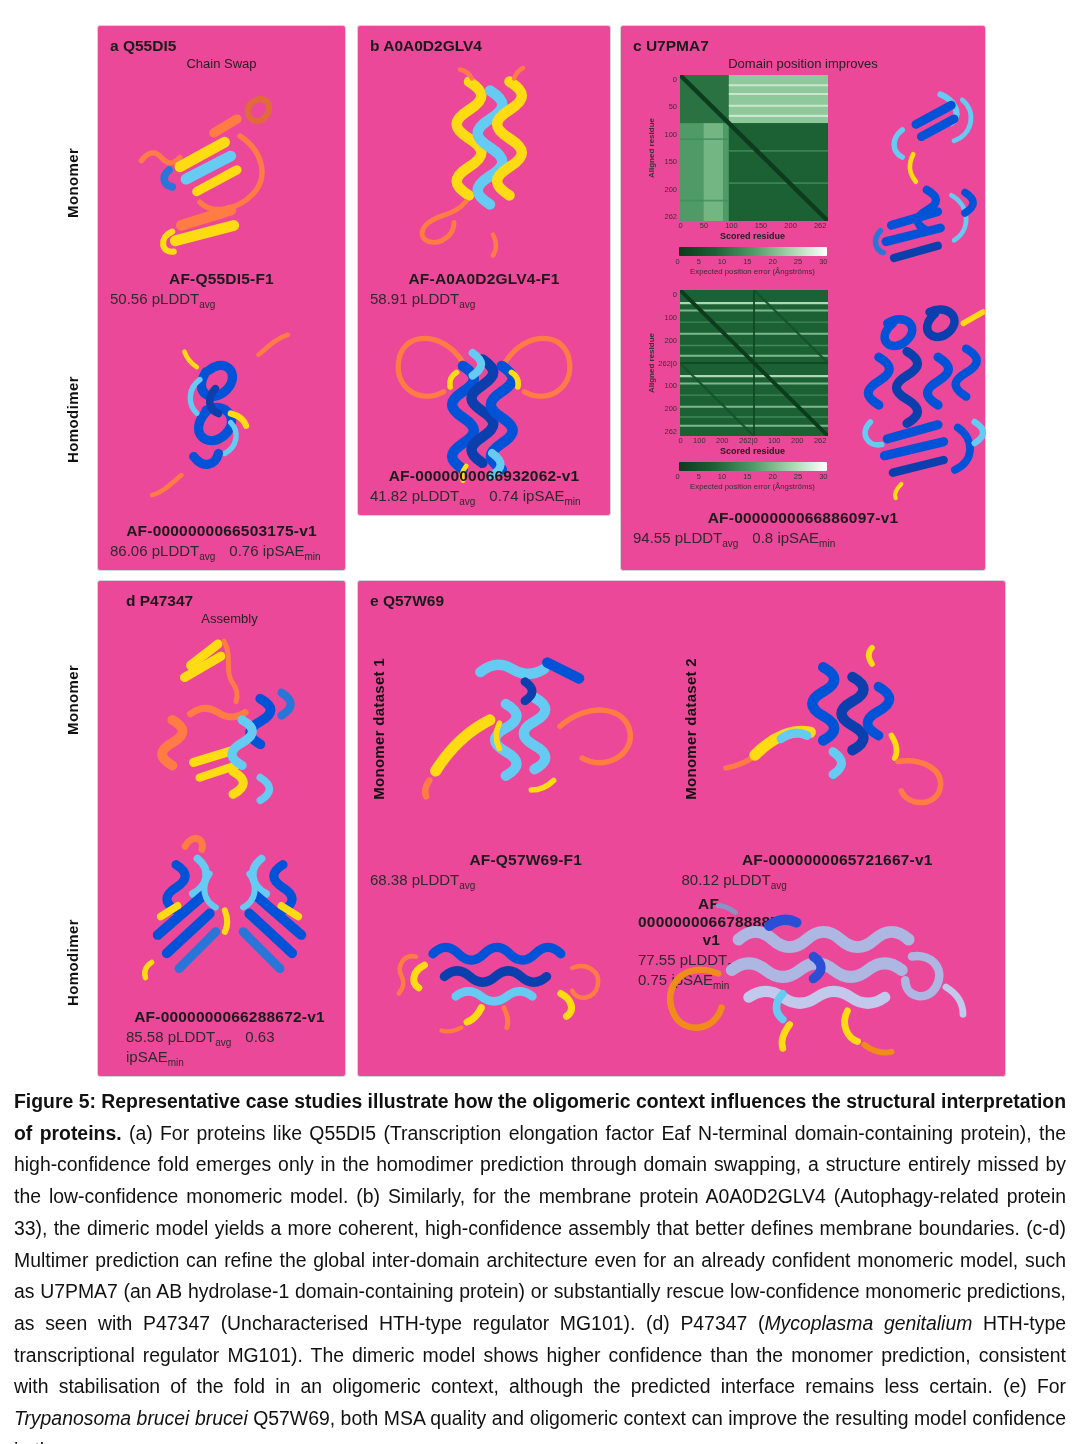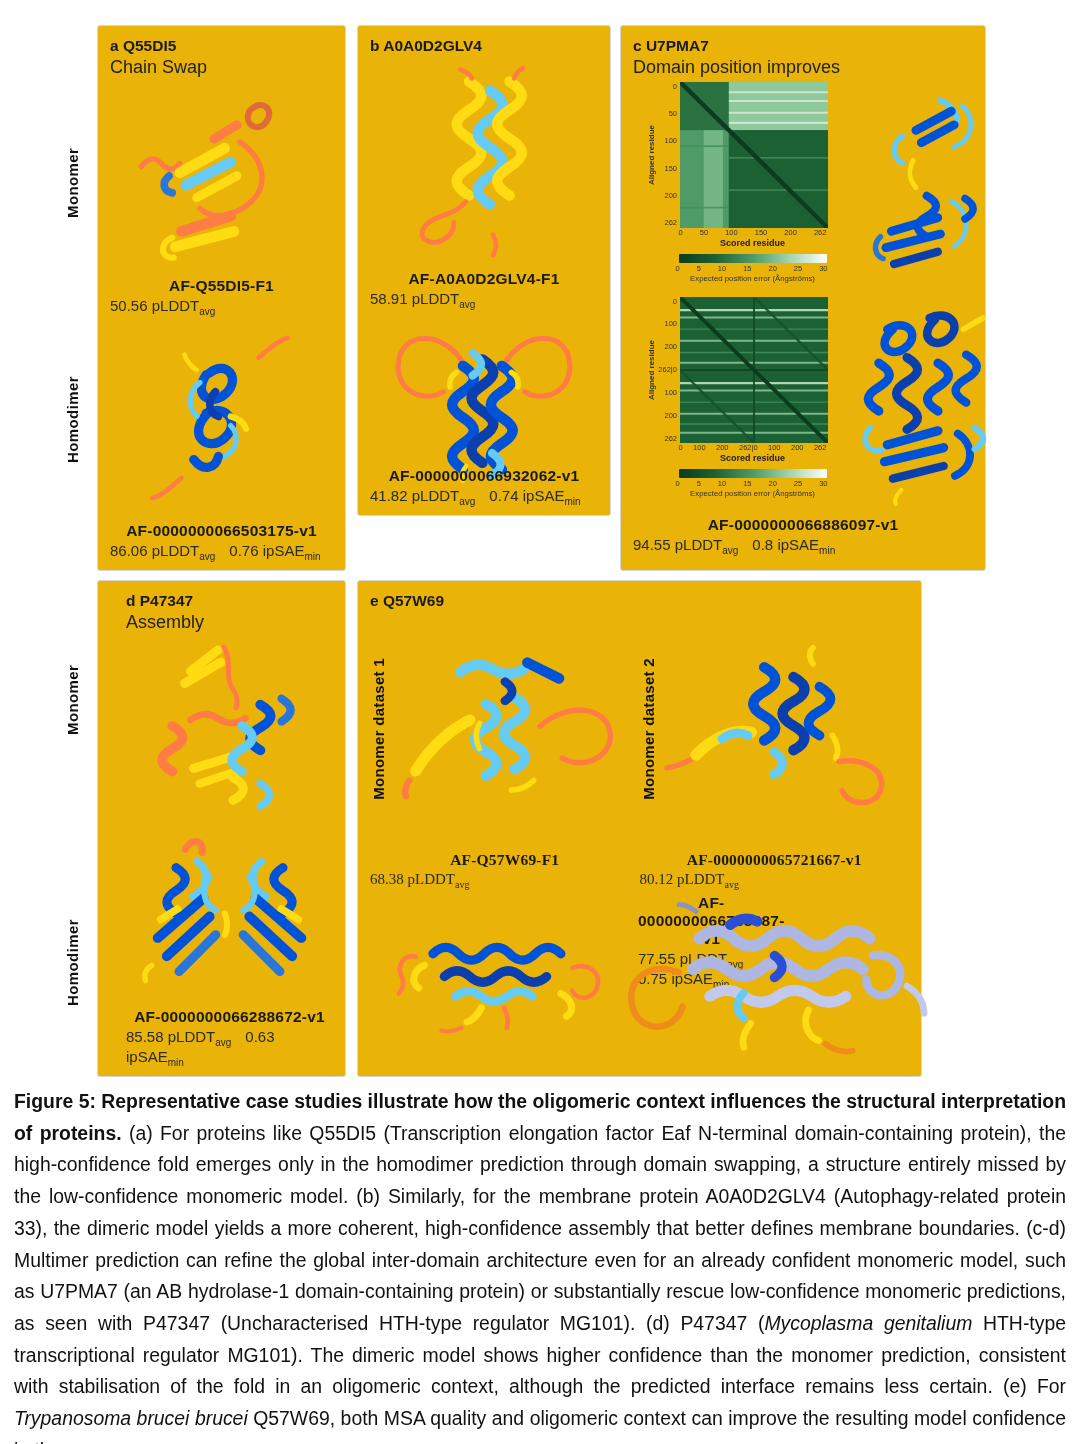--- a/index.html
+++ b/index.html
@@ -1,21 +1,21 @@
 <!DOCTYPE html>
 <html><head>
 <meta charset="utf-8">
 <style>
   html,body{margin:0;padding:0;background:#ffffff;}
   body{width:1080px;height:1444px;position:relative;font-family:"Liberation Sans",sans-serif;color:#1a1a1a;}
-  .panel{position:absolute;background:#eab308;border:1.5px solid #d6d6d6;border-radius:3px;box-sizing:border-box;
+  .panel{position:absolute;background:#ec4899;border:1.5px solid #d6d6d6;border-radius:3px;box-sizing:border-box;
          padding:10px 12px 8px 12px;display:flex;flex-direction:column;}
   .panel-header{line-height:1.3;margin-bottom:2px;}
   .panel-title{font-weight:700;font-size:15.5px;}
-  .panel-sub{font-size:18px;color:#222;font-weight:400;}
+  .panel-sub{font-size:13px;color:#222;font-weight:400;text-align:center;}
   .struct{display:flex;align-items:center;justify-content:center;min-height:0;}
   .struct svg{display:block;}
   .model-label{text-align:center;font-weight:700;font-size:15.5px;letter-spacing:.2px;}
   .metric{text-align:left;font-size:15px;color:#2b2b2b;margin-top:2px;}
   .metric sub{font-size:10px;}
   .msp{display:inline-block;width:14px;}
   .rot-label{position:absolute;writing-mode:vertical-rl;transform:rotate(180deg);font-weight:700;
              font-size:15px;color:#111;letter-spacing:.4px;text-align:center;}
   
   .pae{display:flex;flex-direction:column;align-items:center;width:208px;flex:none;}
@@ -33,21 +33,21 @@
   .pae-cblabel{font-size:7.8px;color:#333;margin-left:31px;width:148px;text-align:center;margin-top:1px;}
   .c-row{display:flex;align-items:flex-start;gap:4px;}
   .c-row .struct{flex:1;}
   
   .e-top{display:flex;height:232px;}
   .e-half{width:50%;display:flex;align-items:center;min-width:0;}
   .e-rot{writing-mode:vertical-rl;transform:rotate(180deg);font-weight:700;font-size:15px;color:#111;
          flex:none;text-align:center;letter-spacing:.3px;}
   .e-half .struct{flex:1;height:100%;}
   .e-top-labels{display:flex;margin-top:6px;}
-  .e-top-labels>div{width:50%;font-family:Liberation Serif, serif;}
+  .e-top-labels>div{width:50%;}
   .e-bottom{display:flex;flex:1;margin-top:4px;min-height:0;}
   .e-bl{width:46%;display:flex;flex-direction:row;}
   .e-bl .struct{flex:1;}
   .e-br{width:54%;display:flex;}
   .e-br .struct{flex:1;}
   
   .caption{position:absolute;left:14px;right:14px;top:1086px;font-size:19.4px;line-height:1.635;
            text-align:justify;color:#111;margin:0;}
   .caption strong{font-weight:700;}
   .caption em{font-style:italic;}
@@ -391,21 +391,21 @@
   <div>
     <div class="model-label">AF-0000000066288672-v1</div>
     <div class="metric">
       <span>85.58</span>
       <span>pLDDT</span><sub>avg</sub><span class="msp"></span><span>0.63</span>
       <span>ipSAE</span><sub>min</sub>
     </div>
   </div>
 </div>
 
-<div class="panel" style="left:357px;top:580px;width:565px;height:497px;">
+<div class="panel" style="left:357px;top:580px;width:649px;height:497px;">
   <div class="panel-header">
     <div class="panel-title">e Q57W69</div>
   </div>
 
   <div class="e-top">
     <div class="e-half">
       <div class="e-rot">Monomer dataset 1</div>
       <div class="struct">
         <svg width="255" height="205" viewBox="0 0 160 120">
           <g fill="none" stroke-linecap="round" stroke-linejoin="round">

